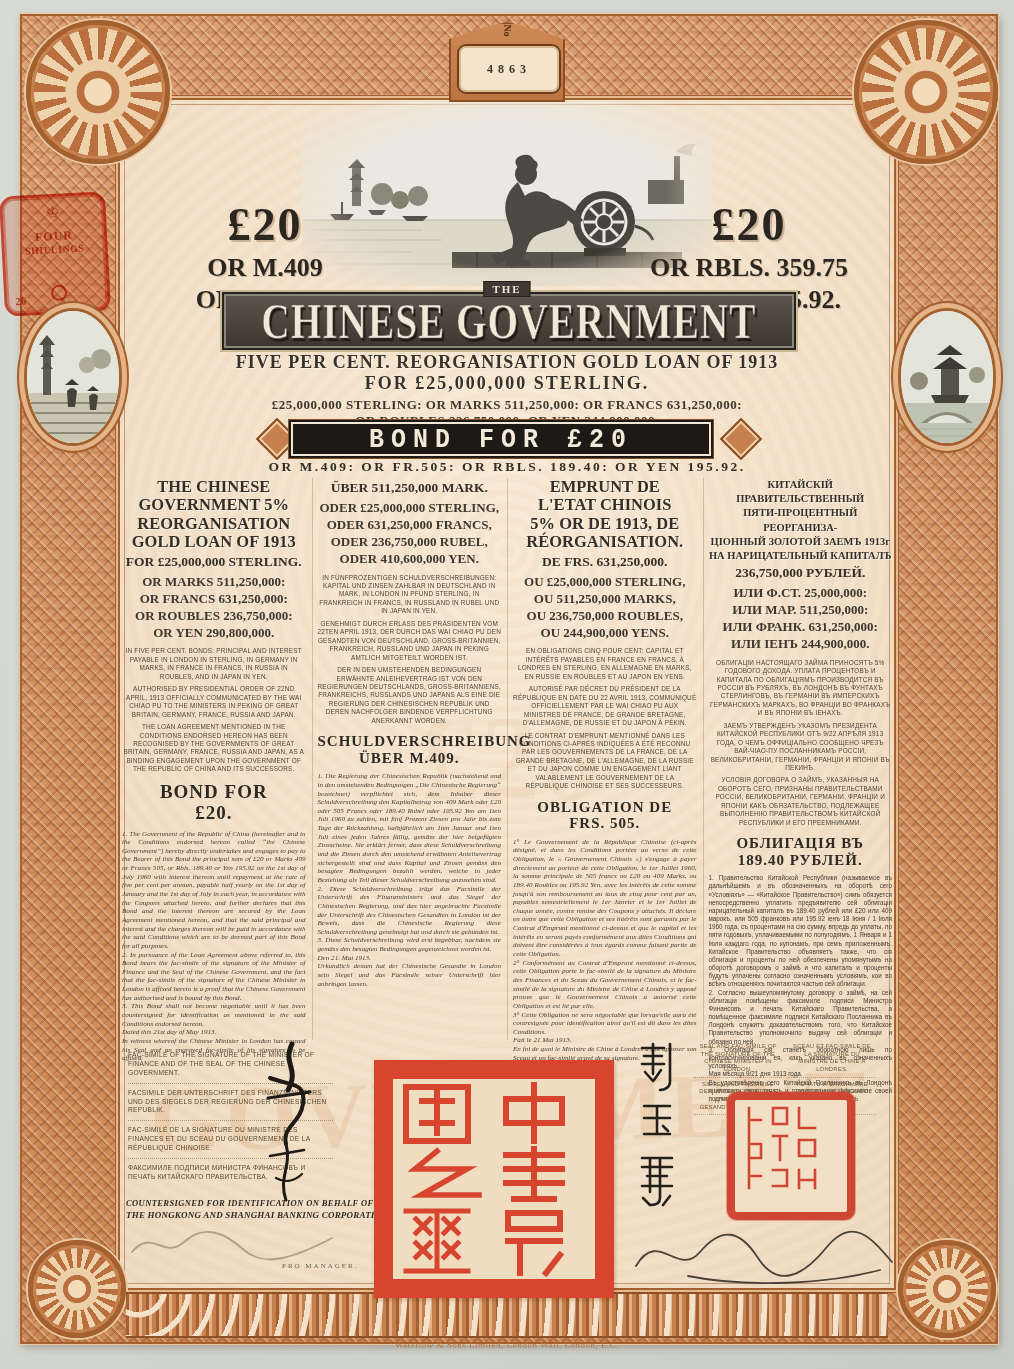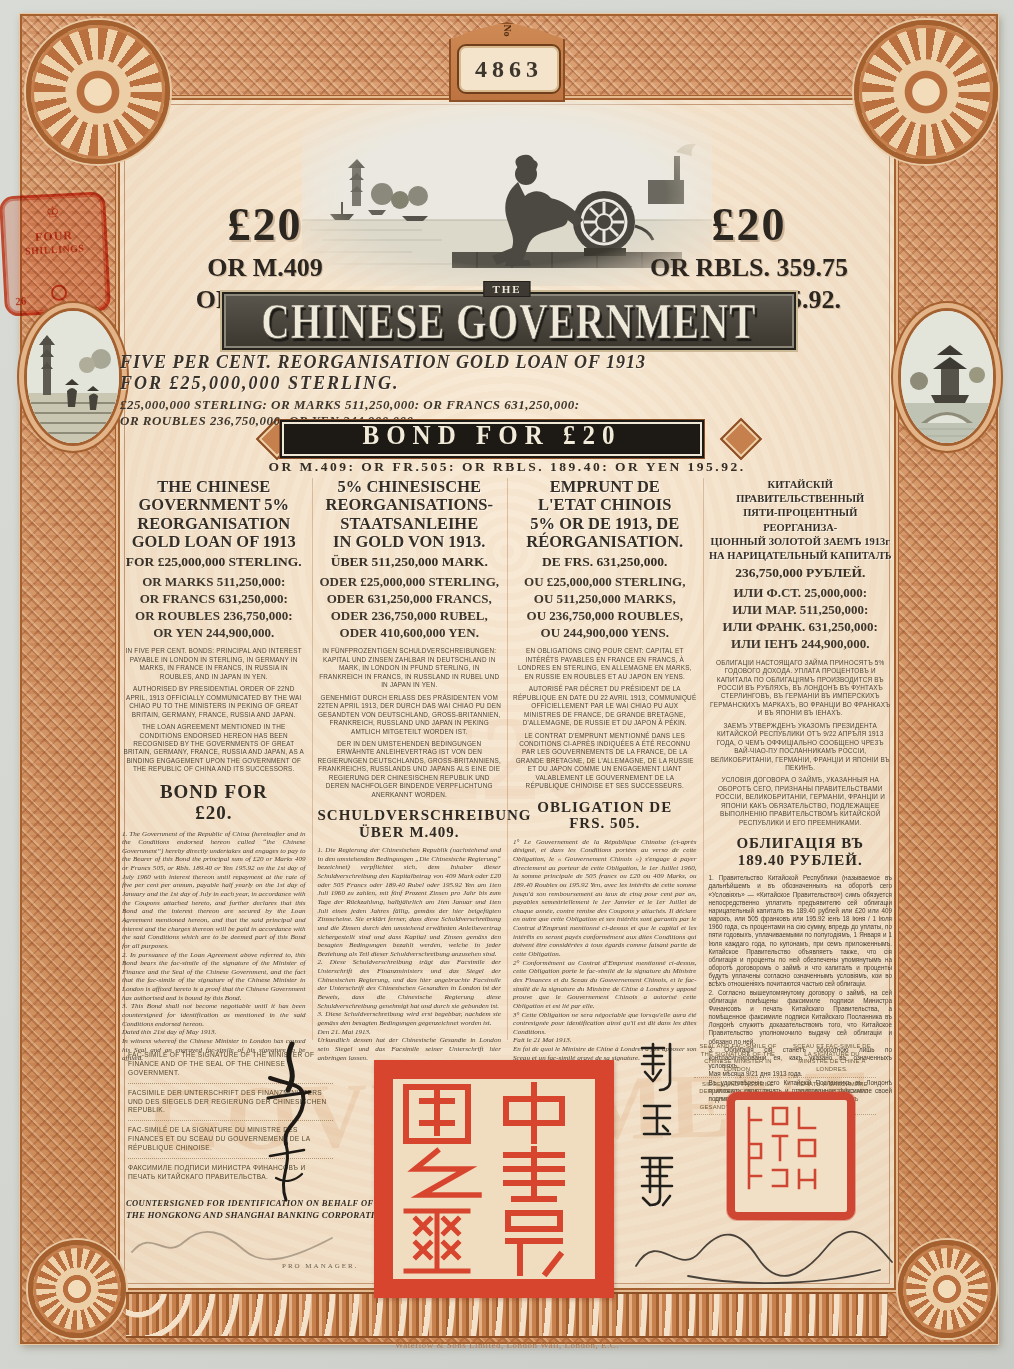--- a/index.html
+++ b/index.html
@@ -33,21 +33,21 @@
       repeating-linear-gradient(90deg,#a4602f 0 3px,#e3b185 3px 6px,#c5804d 6px 10px);
     border-top:2px solid #8d4f26;border-bottom:2px solid #8d4f26;}
 
   
   #crest{left:449px;top:22px;width:116px;height:80px;background:linear-gradient(#cf8a55,#bd7340);
     clip-path:polygon(50% 0,78% 10%,100% 22%,100% 100%,0 100%,0 22%,22% 10%);
     box-shadow:inset 0 0 0 2px #8d4f26;}
   .serial-no-label{left:50%;top:3px;transform:translateX(-50%) rotate(90deg);font-size:10px;font-weight:bold;color:#4e2c12;}
   .serial-box{left:8px;top:22px;width:100px;height:46px;background:#f4e4cc;border:2px solid #6f3f1c;border-radius:9px;
     box-shadow:inset 0 0 0 2px #d8b88c;display:flex;align-items:center;justify-content:center;
-    font-size:24px;letter-spacing:5px;color:#3c362d;font-weight:bold;}
+    font-size:12px;letter-spacing:5px;color:#3c362d;font-weight:bold;}
 
   
   #stamp{left:2px;top:194px;width:100px;height:114px;transform:rotate(-3deg);
     background:rgba(233,96,60,.28);border:3px solid #e0563a;border-radius:14px;
     box-shadow:inset 0 0 0 2px rgba(224,86,58,.55);mix-blend-mode:multiply;color:#d94f30;text-align:center;}
   #stamp .crownglyph{font-size:15px;line-height:18px;margin-top:6px;}
   #stamp .s1{font-size:12px;font-weight:bold;letter-spacing:1px;margin-top:8px;}
   #stamp .s2{font-size:10px;font-weight:bold;letter-spacing:.5px;}
   #stamp .snum{position:absolute;left:8px;bottom:6px;font-size:11px;font-weight:bold;}
   #stamp .sdot{position:absolute;left:44px;bottom:10px;width:12px;height:12px;border:2px solid #d94f30;border-radius:50%;}
@@ -65,29 +65,29 @@
   .denom .ln{font-size:26px;font-weight:bold;color:#2c2620;text-shadow:1px 1px 0 rgba(130,95,60,.3);margin-top:2px;}
 
   
   #the-chip{left:50%;top:281px;transform:translateX(-50%);background:#3e3a33;color:#efe9da;
     font-size:11px;font-weight:bold;letter-spacing:2px;padding:1px 8px;border:1px solid #23201b;z-index:4;}
   #title-band{left:222px;top:292px;width:570px;height:54px;background:linear-gradient(#5a564d,#3b372f);
     border:2px solid #26221c;box-shadow:0 0 0 2px #cbb894, inset 0 0 0 2px #8b867a;
     display:flex;align-items:center;justify-content:center;z-index:3;}
   #title-band span{font-size:41px;font-weight:bold;letter-spacing:1px;color:#efe9d9;
     transform:scaleY(1.22) scaleX(.96);-webkit-text-stroke:.6px #55514a;text-shadow:2px 2px 1px #1e1b16;}
-  #subhead{left:120px;top:352px;width:774px;text-align:left;z-index:3;font-style:italic;}
+  #subhead{left:120px;top:352px;width:774px;text-align:center;z-index:3;}
   #subhead .h1{font-size:18px;font-weight:bold;letter-spacing:1px;color:#38322a;text-shadow:1px 1px 0 rgba(255,255,255,.5);}
   #subhead .h2{font-size:18px;font-weight:bold;letter-spacing:2px;color:#38322a;text-shadow:1px 1px 0 rgba(255,255,255,.5);}
   #subhead .h3{font-size:13px;font-weight:bold;letter-spacing:.5px;color:#3d362d;margin-top:3px;}
   #subhead .h4{font-size:13px;font-weight:bold;letter-spacing:.5px;color:#3d362d;}
 
   
-  #bond-banner{left:280px;top:420px;width:420px;height:34px;background:#1d1a15;border:2px solid #1d1a15;
-    box-shadow:inset 0 0 0 2px #efe8d6, 0 0 0 1px #8d4f26;display:flex;justify-content:center;z-index:3;}
+  #bond-banner{left:289px;top:420px;width:420px;height:34px;background:#1d1a15;border:2px solid #1d1a15;
+    box-shadow:inset 0 0 0 2px #efe8d6, 0 0 0 1px #8d4f26;display:flex;align-items:center;justify-content:center;z-index:3;font-family:Liberation Mono, monospace;}
   #bond-banner span{color:#f2ebd9;font-size:25px;font-weight:bold;letter-spacing:7px;transform:scaleY(1.1);}
   .banner-orn{width:26px;height:26px;background:#c5804d;transform:rotate(45deg);border:2px solid #8d4f26;z-index:2;
     box-shadow:inset 0 0 0 2px #eed2ab;}
   #bond-sub{left:120px;top:459px;width:774px;text-align:center;font-size:13.5px;font-weight:bold;
     letter-spacing:2.5px;color:#332d25;z-index:3;}
 
   
   #columns{left:122px;top:478px;width:770px;height:562px;display:flex;gap:6px;z-index:3;}
   .col{flex:1 1 0;min-width:0;text-align:center;}
   .col + .col{border-left:1px solid rgba(170,110,60,.35);padding-left:5px;}
@@ -290,45 +290,39 @@
         <div>THE CHINESE</div>
         <div>GOVERNMENT 5%</div>
         <div>REORGANISATION</div>
         <div>GOLD LOAN OF 1913</div>
       </div>
       <div class="hdr-last">FOR £25,000,000 STERLING.</div>
       <div class="subs">
         <div>OR MARKS 511,250,000:</div>
         <div>OR FRANCS 631,250,000:</div>
         <div>OR ROUBLES 236,750,000:</div>
-        <div>OR YEN 244,900,000.</div>
+        <div>OR YEN 290,800,000.</div>
       </div>
       <div class="notes">
         <p>IN FIVE PER CENT. BONDS: PRINCIPAL AND INTEREST PAYABLE IN LONDON IN STERLING, IN GERMANY IN MARKS, IN FRANCE IN FRANCS, IN RUSSIA IN ROUBLES, AND IN JAPAN IN YEN.</p>
         <p>AUTHORISED BY PRESIDENTIAL ORDER OF 22ND APRIL, 1913 OFFICIALLY COMMUNICATED BY THE WAI CHIAO PU TO THE MINISTERS IN PEKING OF GREAT BRITAIN, GERMANY, FRANCE, RUSSIA AND JAPAN.</p>
         <p>THE LOAN AGREEMENT MENTIONED IN THE CONDITIONS ENDORSED HEREON HAS BEEN RECOGNISED BY THE GOVERNMENTS OF GREAT BRITAIN, GERMANY, FRANCE, RUSSIA AND JAPAN, AS A BINDING ENGAGEMENT UPON THE GOVERNMENT OF THE REPUBLIC OF CHINA AND ITS SUCCESSORS.</p>
       </div>
       <div class="sect">
         <div class="l1">BOND FOR</div>
         <div class="l2">£20.</div>
       </div>
       <div class="body">1. The Government of the Republic of China (hereinafter and in the Conditions endorsed hereon called “the Chinese Government”) hereby directly undertakes and engages to pay to the Bearer of this Bond the principal sum of £20 or Marks 409 or Francs 505, or Rbls. 189.40 or Yen 195.92 on the 1st day of July 1960 with interest thereon until repayment at the rate of five per cent per annum, payable half yearly on the 1st day of January and the 1st day of July in each year, in accordance with the Coupons attached hereto, and further declares that this Bond and the interest thereon are secured by the Loan Agreement mentioned hereon, and that the said principal and interest and the charges thereon will be paid in accordance with the said Conditions which are to be deemed part of this Bond for all purposes.
 2. In pursuance of the Loan Agreement above referred to, this Bond bears the fac-simile of the signature of the Minister of Finance and the Seal of the Chinese Government, and the fact that the fac-simile of the signature of the Chinese Minister in London is affixed hereto is a proof that the Chinese Government has authorised and is bound by this Bond.
 3. This Bond shall not become negotiable until it has been countersigned for identification as mentioned in the said Conditions endorsed hereon.
 Dated this 21st day of May 1913.
 In witness whereof the Chinese Minister in London has caused his Seal and an engraved fac-simile of his signature to be affixed.</div>
     </div>
 
     <div class="col">
-      <div class="hdr de">
-        <div>5% CHINESISCHE</div>
-        <div>REORGANISATIONS-</div>
-        <div>STAATSANLEIHE</div>
-        <div>IN GOLD VON 1913.</div>
-      </div>
       <div class="hdr-last">ÜBER 511,250,000 MARK.</div>
       <div class="subs">
         <div>ODER £25,000,000 STERLING,</div>
         <div>ODER 631,250,000 FRANCS,</div>
         <div>ODER 236,750,000 RUBEL,</div>
         <div>ODER 410,600,000 YEN.</div>
       </div>
       <div class="notes">
         <p>IN FÜNFPROZENTIGEN SCHULDVERSCHREIBUNGEN: KAPITAL UND ZINSEN ZAHLBAR IN DEUTSCHLAND IN MARK, IN LONDON IN PFUND STERLING, IN FRANKREICH IN FRANCS, IN RUSSLAND IN RUBEL UND IN JAPAN IN YEN.</p>
         <p>GENEHMIGT DURCH ERLASS DES PRÄSIDENTEN VOM 22TEN APRIL 1913, DER DURCH DAS WAI CHIAO PU DEN GESANDTEN VON DEUTSCHLAND, GROSS-BRITANNIEN, FRANKREICH, RUSSLAND UND JAPAN IN PEKING AMTLICH MITGETEILT WORDEN IST.</p>

